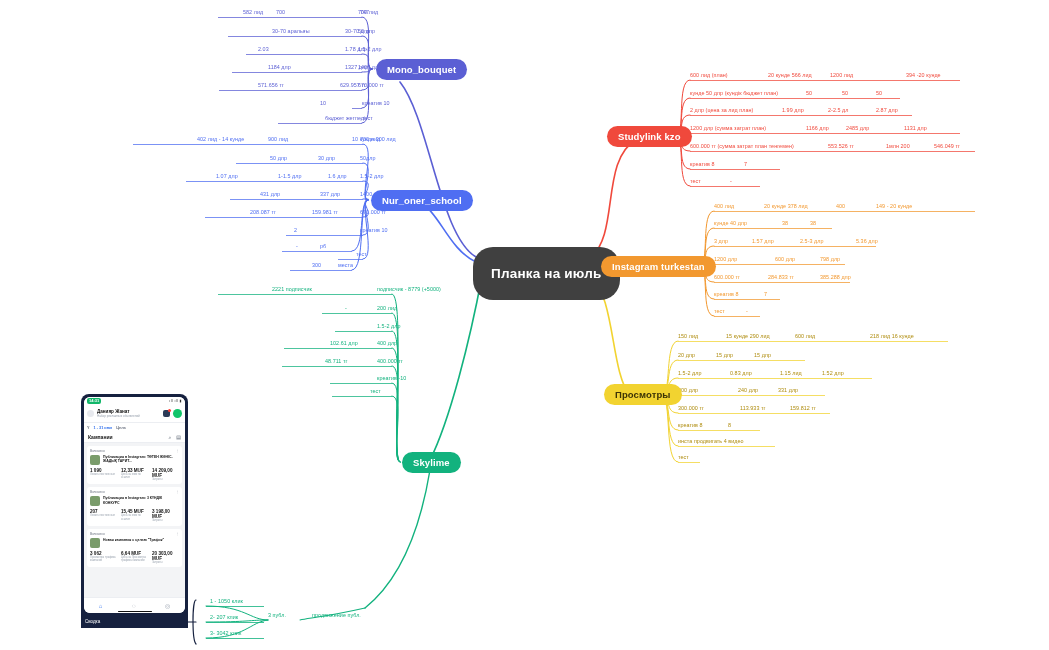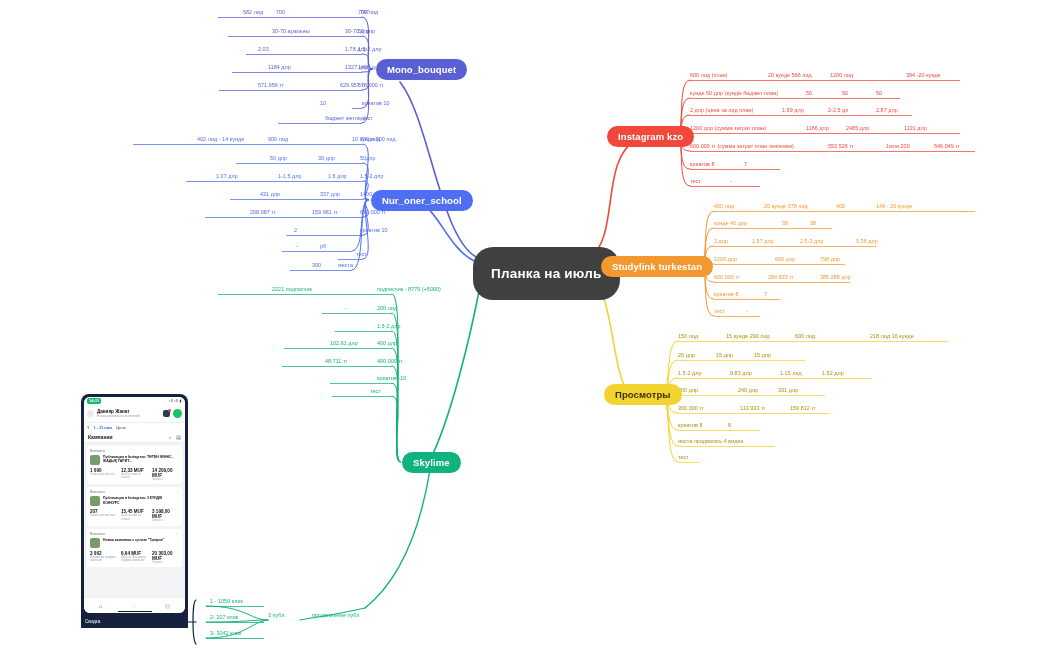--- a/index.html
+++ b/index.html
@@ -143,22 +143,22 @@
       <path d="M268,620 C250,622 245,638 206,638" stroke="#12b27e" fill="none" stroke-width="1" stroke-linecap="round"></path>
       <path d="M196,600 C192,600 192,640 196,644" stroke="#16213f" fill="none" stroke-width="1.2" stroke-linecap="round"></path>
       <path d="M188,622 L196,622" stroke="#16213f" fill="none" stroke-width="1.2" stroke-linecap="round"></path>
     </svg>
 
   <div class="center-node">Планка на июль</div>
 
   <div class="branch-node" style="left:376px; top:59px; background:#5b5fd4;">Mono_bouquet</div>
   <div class="branch-node" style="left:371px; top:190px; background:#4f6ef2;">Nur_oner_school</div>
   <div class="branch-node" style="left:402px; top:452px; background:#12b27e;">Skylime</div>
-  <div class="branch-node" style="left:607px; top:126px; background:#f0493c;">Instagram kzo</div>
-  <div class="branch-node" style="left:601px; top:256px; background:#f2982f;">Studylink turkestan</div>
+  <div class="branch-node" style="left:607px; top:126px; background:#f0493c;">Studylink kzo</div>
+  <div class="branch-node" style="left:601px; top:256px; background:#f2982f;">Instagram turkestan</div>
   <div class="branch-node" style="left:604px; top:384px; background:#f2d330; color:#3d3406;">Просмотры</div>
 
   <div id="rows-layer">
       <div class="underline" style="left: 218px; width: 144px; top: 17px; background: rgb(91, 95, 212); opacity: 0.75;"></div>
       <div class="row" style="color: rgb(91, 95, 212); top: 9px; left: 243px; transform: translateX(-100%); text-align: right; width: 0px; direction: ltr; margin-left: 0px;">582 лид</div>
       <div class="row" style="color: rgb(91, 95, 212); top: 9px; left: 276px; transform: translateX(-100%); text-align: right; width: 0px; direction: ltr; margin-left: 0px;">700</div>
       <div class="row" style="color: rgb(91, 95, 212); top: 9px; left: 360px; transform: translateX(-100%); text-align: right; width: 0px; direction: ltr; margin-left: 0px;">747</div>
       <div class="row" style="color: rgb(91, 95, 212); top: 9px; left: 358px; transform: translateX(-100%); text-align: right; width: 0px; direction: ltr; margin-left: 0px;">700 лид</div>
       <div class="underline" style="left: 228px; width: 134px; top: 36px; background: rgb(91, 95, 212); opacity: 0.75;"></div>
       <div class="row" style="color: rgb(91, 95, 212); top: 28px; left: 272px; transform: translateX(-100%); text-align: right; width: 0px; direction: ltr; margin-left: 0px;">30-70 аралығы</div>

